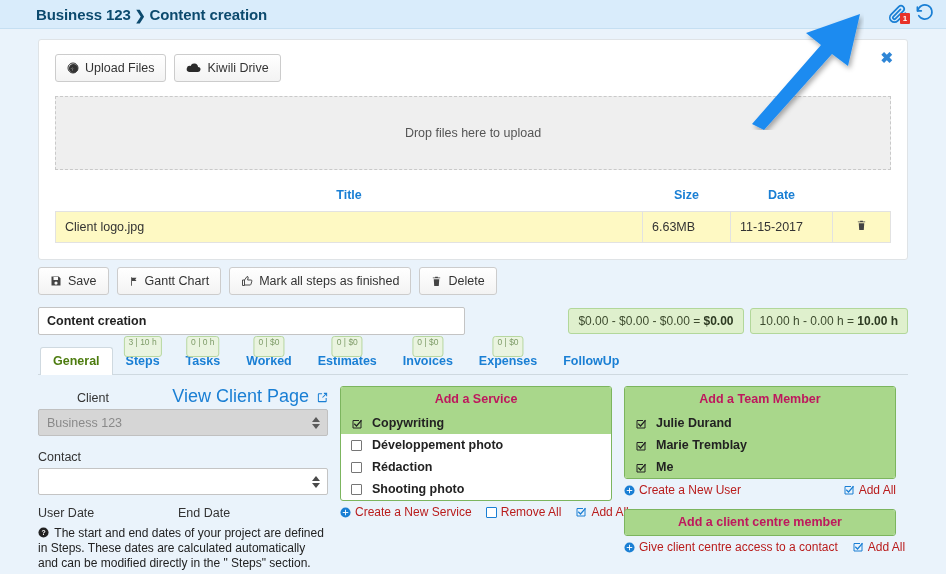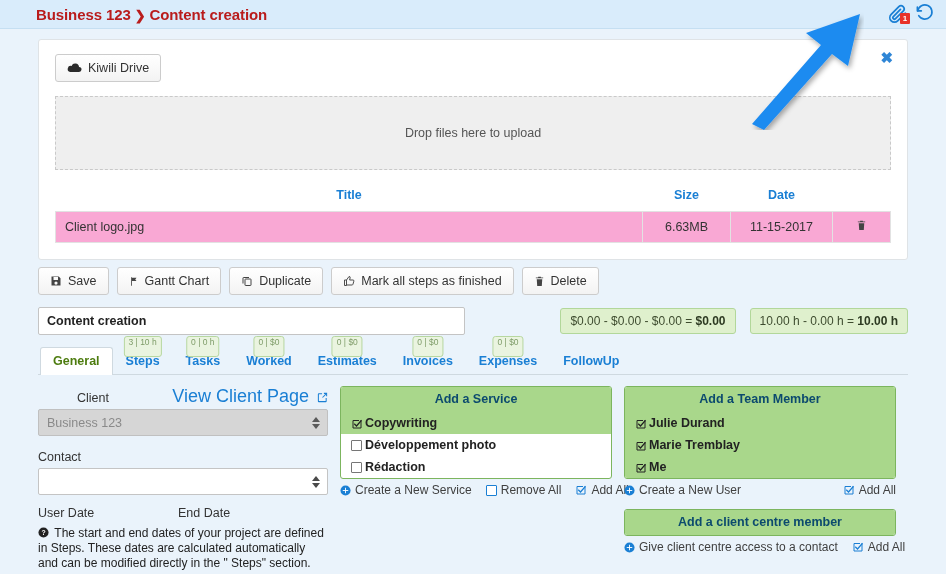--- a/index.html
+++ b/index.html
@@ -24,21 +24,21 @@
     border-bottom: 1px solid #c5dff2;
     display: flex;
     align-items: center;
     padding: 0 12px 0 36px;
     box-sizing: border-box;
     position: relative;
   }
   .breadcrumb {
     font-size: 15px;
     font-weight: bold;
-    color: #b91c1c;
+    color: #0c4a6e;
     white-space: nowrap;
     letter-spacing: -0.1px;
   }
   .breadcrumb .sep {
     margin: 0 4px;
     font-size: 13px;
   }
   .topbar-icons {
     margin-left: auto;
     display: flex;
@@ -133,25 +133,25 @@
     padding: 4px 8px 9px 8px;
     text-align: center;
   }
   .ftable th.t-title { width: auto; }
   .ftable th.t-size { width: 72px; }
   .ftable th.t-date { width: 86px; }
   .ftable th.t-act { width: 42px; }
   .ftable td {
     border: 1px solid #e2e2e2;
     padding: 7px 9px;
-    background: #f9a8d4;
+    background: #fef9c3;
     color: #333;
     white-space: nowrap;
   }
-  .ftable td.c-size, .ftable td.c-date { text-align: center; }
+  .ftable td.c-size, .ftable td.c-date { text-align: left; }
   .ftable td.c-act { text-align: center; color: #444; }
 
   
   .actions {
     display: flex;
     gap: 8px;
     margin-top: 7px;
   }
 
   
@@ -179,21 +179,20 @@
     gap: 6px;
   }
   .sum-badge {
     background: #dff0cd;
     border: 1px solid #b2d79a;
     border-radius: 3px;
     padding: 5px 9px;
     font-size: 12px;
     color: #3d4b2e;
     white-space: nowrap;
-    margin-left: 8px;
   }
   .sum-badge b { color: #2d3a22; }
 
   
   .tabs {
     display: flex;
     align-items: flex-end;
     margin-top: 12px;
     border-bottom: 1px solid #cfd9e0;
     padding-left: 2px;
@@ -313,31 +312,31 @@
 
   
   .panel {
     border: 1px solid #7cb55e;
     border-radius: 3px;
     background: #fff;
     overflow: hidden;
   }
   .panel-head {
     background: #a9d78b;
-    color: #0c4a6e;
+    color: #be185d;
     font-weight: bold;
     font-size: 12.5px;
     text-align: center;
     padding: 5px 0 6px 0;
   }
   .plist { }
   .pitem {
     display: flex;
     align-items: center;
-    gap: 3px;
+    gap: 10px;
     padding: 4px 0 4px 10px;
     font-size: 12.5px;
     font-weight: bold;
     color: #222;
     cursor: pointer;
   }
   .pitem.on { background: #a9d78b; }
   .cbx {
     width: 11px;
     height: 11px;
@@ -354,21 +353,21 @@
   }
   .panel-foot {
     display: flex;
     align-items: center;
     gap: 14px;
     margin-top: 4px;
     font-size: 12px;
   }
   .panel-foot .spacer { margin-left: auto; }
   .foot-link {
-    color: #404040;
+    color: #b91c1c;
     cursor: pointer;
     display: inline-flex;
     align-items: center;
     gap: 4px;
     white-space: nowrap;
   }
 
   
   .arrow-anno {
     position: absolute;
@@ -402,20 +401,30 @@
     </span>
   </div>
 </div>
 
 <div class="page">
 
   <div class="card">
     <span class="close-x">✖</span>
 
     <div class="btn-row">
+      <button class="btn">
+        <span class="ico">
+          <svg width="12" height="12" viewBox="0 0 24 24" fill="#333">
+              <path d="M12 1a11 11 0 1 0 0 22 11 11 0 0 0 0-22zm1.6 12.6h-3.2v3.2H8.8v-3.2H5.6v-1.6h3.2V8.8h1.6v3.2h3.2z" transform="translate(3 3) scale(0.82)"></path>
+              <circle cx="12" cy="12" r="10" fill="none" stroke="#333" stroke-width="2"></circle>
+              <path d="M12 7.4v9.2M7.4 12h9.2" stroke="#333" stroke-width="2.2" stroke-linecap="round"></path>
+            </svg>
+        </span>
+        <span>Upload Files</span>
+      </button>
       <button class="btn">
         <span class="ico">
           <svg width="15" height="12" viewBox="0 0 24 18" fill="#2b2b2b">
               <path d="M19.3 7.2A6.3 6.3 0 0 0 7.3 5.6 5 5 0 0 0 5 15.4h14a4.1 4.1 0 0 0 .3-8.2z"></path>
             </svg>
         </span>
         <span>Kiwili Drive</span>
       </button>
     </div>
 
@@ -460,29 +469,20 @@
       <span class="ico">
         <svg width="10" height="13" viewBox="0 0 24 24" fill="#444">
             <path d="M5 2h2v20H5z"></path>
             <path d="M7 3h11l-3 4 3 4H7z"></path>
           </svg>
       </span>
       <span>Gantt Chart</span>
     </button>
     <button class="btn">
       <span class="ico">
-        <svg width="12" height="12" viewBox="0 0 24 24" fill="none" stroke="#444" stroke-width="2">
-            <rect x="8" y="8" width="12" height="13" rx="1"></rect>
-            <path d="M16 5H5a1 1 0 0 0-1 1v11"></path>
-          </svg>
-      </span>
-      <span>Duplicate</span>
-    </button>
-    <button class="btn">
-      <span class="ico">
         <svg width="12" height="12" viewBox="0 0 24 24" fill="none" stroke="#444" stroke-width="1.9" stroke-linejoin="round">
             <path d="M7 10v11H3V10h4z"></path>
             <path d="M7 10l5-7a2.3 2.3 0 0 1 2.2 3l-1 4H20a1.8 1.8 0 0 1 1.7 2.3l-1.8 6.4a2 2 0 0 1-1.9 1.3H7"></path>
           </svg>
       </span>
       <span>Mark all steps as finished</span>
     </button>
     <button class="btn">
       <span class="ico">
         <svg width="11" height="13" viewBox="0 0 24 24" fill="#444">
@@ -600,20 +600,24 @@
             </span>
             <span>Copywriting</span>
           </div>
           <div class="pitem">
             <span class="cbx"></span>
             <span>Développement photo</span>
           </div>
           <div class="pitem">
             <span class="cbx"></span>
             <span>Rédaction</span>
+          </div>
+          <div class="pitem">
+            <span class="cbx"></span>
+            <span>Shooting photo</span>
           </div>
         </div>
       </div>
       <div class="panel-foot">
         <span class="foot-link">
           <svg width="11" height="11" viewBox="0 0 24 24" fill="#1a7fd4">
               <circle cx="12" cy="12" r="11"></circle>
               <path d="M11 6h2v12h-2z" fill="#fff"></path>
               <path d="M6 11h12v2H6z" fill="#fff"></path>
             </svg>

